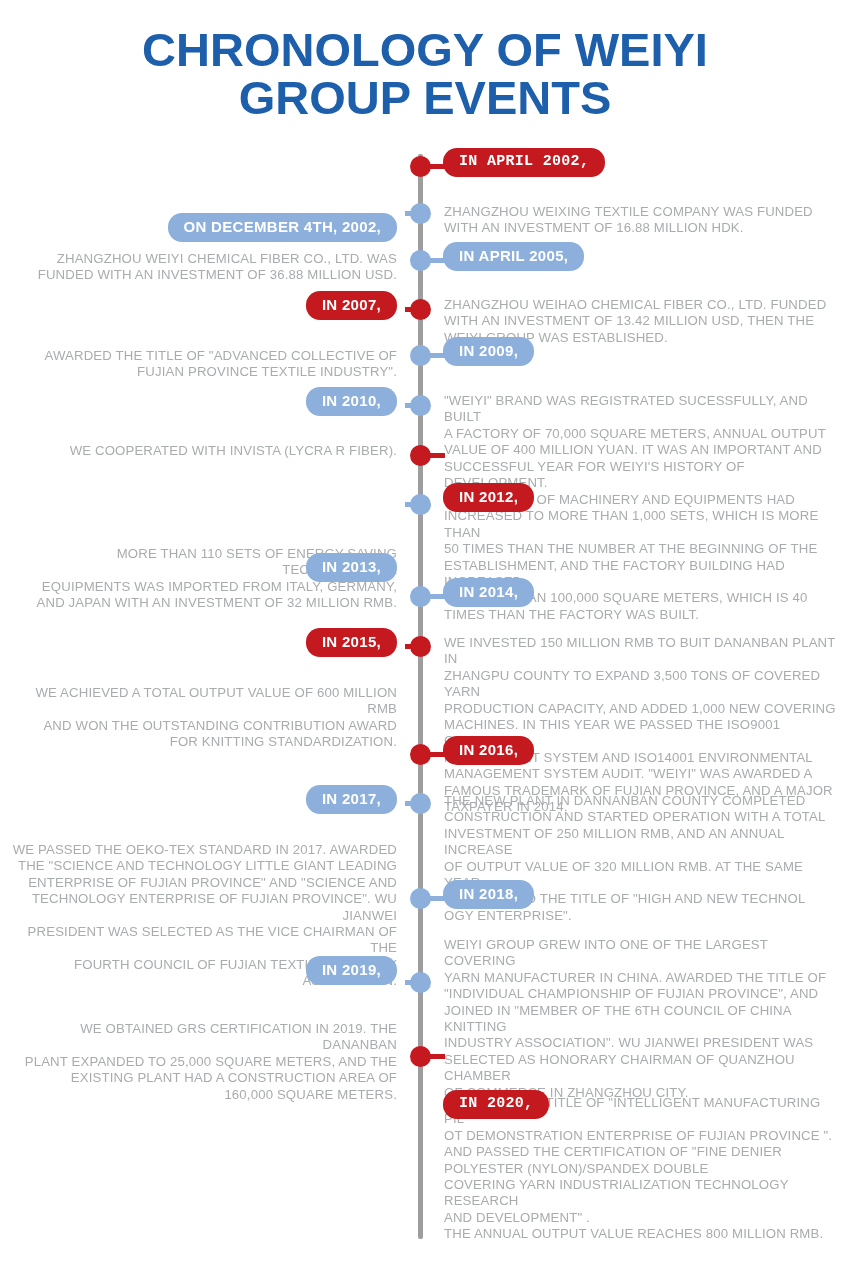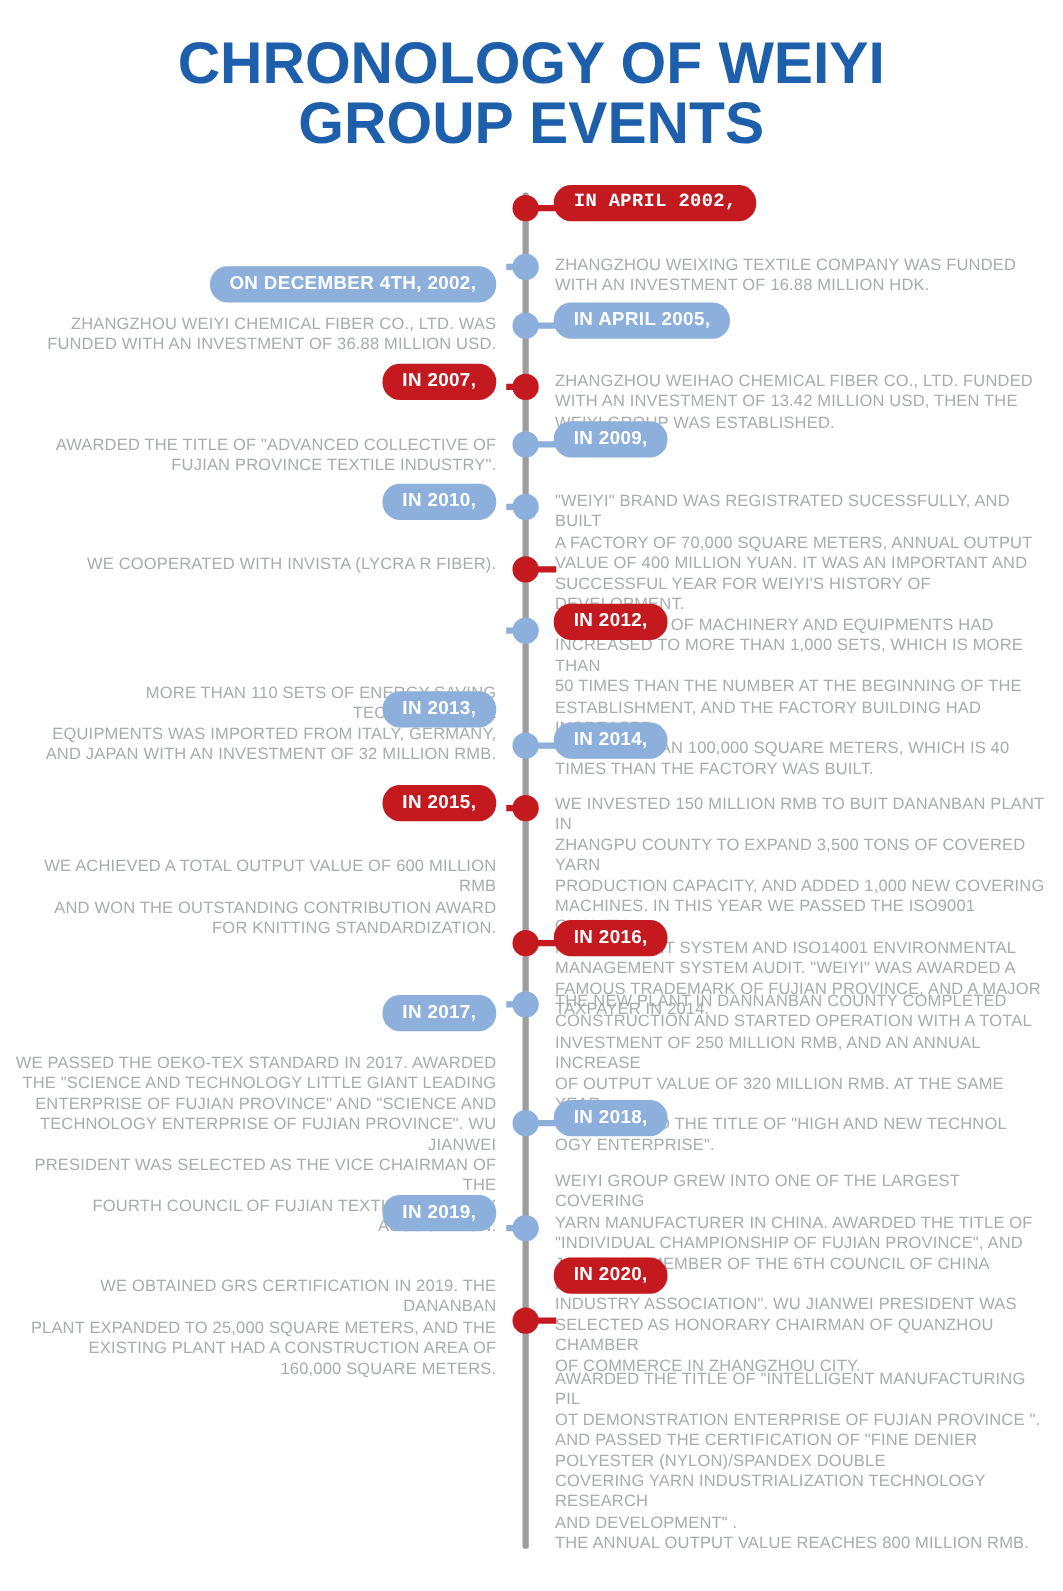--- a/index.html
+++ b/index.html
@@ -170,21 +170,21 @@
           <div class="body side-right" style="top: 635px;">THE NEW PLANT IN DANNANBAN COUNTY COMPLETED
 CONSTRUCTION AND STARTED OPERATION WITH A TOTAL
 INVESTMENT OF 250 MILLION RMB, AND AN ANNUAL INCREASE
 OF OUTPUT VALUE OF 320 MILLION RMB. AT THE SAME YEAR,
 WE AWARDED THE TITLE OF "HIGH AND NEW TECHNOL
 OGY ENTERPRISE".</div>
         </div>
         <div class="row">
           <div class="nub blue left" style="top: 655px;"></div>
           <div class="dot blue" style="top: 647px;"></div>
-          <div class="pill blue side-left" style="top: 639px; margin-top: 11px;">IN 2017,</div>
+          <div class="pill blue side-left" style="top: 639px;">IN 2017,</div>
           <div class="body side-left" style="top: 684px;">WE PASSED THE OEKO-TEX STANDARD IN 2017. AWARDED
 THE "SCIENCE AND TECHNOLOGY LITTLE GIANT LEADING
 ENTERPRISE OF FUJIAN PROVINCE" AND "SCIENCE AND
 TECHNOLOGY ENTERPRISE OF FUJIAN PROVINCE". WU JIANWEI
 PRESIDENT WAS SELECTED AS THE VICE CHAIRMAN OF THE
 FOURTH COUNCIL OF FUJIAN TEXTILE INDUSTRY ASSOCIATION.</div>
         </div>
         <div class="row">
           <div class="nub blue right" style="top: 750px;"></div>
           <div class="dot blue" style="top: 742px;"></div>
@@ -202,21 +202,21 @@
           <div class="dot blue" style="top: 826px;"></div>
           <div class="pill blue side-left" style="top: 810px;">IN 2019,</div>
           <div class="body side-left" style="top: 863px;">WE OBTAINED GRS CERTIFICATION IN 2019. THE DANANBAN
 PLANT EXPANDED TO 25,000 SQUARE METERS, AND THE
 EXISTING PLANT HAD A CONSTRUCTION AREA OF
 160,000 SQUARE METERS.</div>
         </div>
         <div class="row">
           <div class="nub red right" style="top: 908px;"></div>
           <div class="dot red" style="top: 900px;"></div>
-          <div class="pill red side-right" style="top: 860px;">IN 2020,</div>
+          <div class="pill red side-right" style="top: 944px; font-family: Liberation Mono, monospace;">IN 2020,</div>
           <div class="body side-right" style="top: 937px;">AWARDED THE TITLE OF "INTELLIGENT MANUFACTURING PIL
 OT DEMONSTRATION ENTERPRISE OF FUJIAN PROVINCE ".
 AND PASSED THE CERTIFICATION OF "FINE DENIER
 POLYESTER (NYLON)/SPANDEX DOUBLE
 COVERING YARN INDUSTRIALIZATION TECHNOLOGY RESEARCH
 AND DEVELOPMENT" .
 THE ANNUAL OUTPUT VALUE REACHES 800 MILLION RMB.</div>
         </div>
       </div>
   </div>

